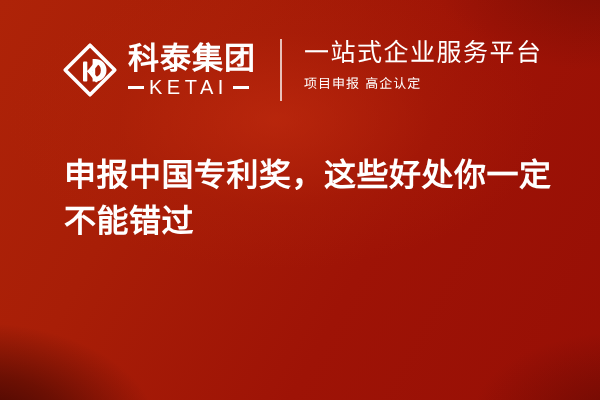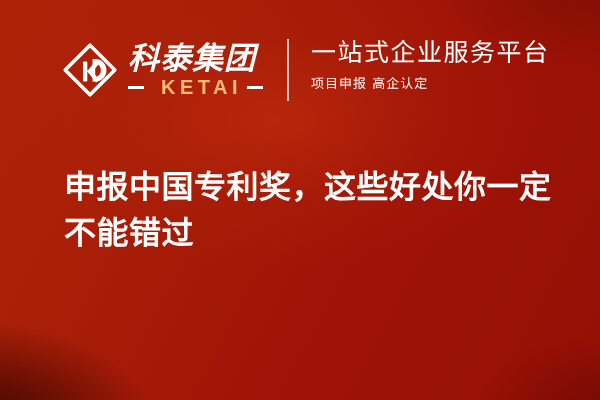--- a/index.html
+++ b/index.html
@@ -74,45 +74,43 @@
     height: 58px;
   }
   .logo-cn {
     font-size: 31px;
     line-height: 33px;
     font-weight: 700;
     color: #ffffff;
     letter-spacing: 1px;
     white-space: nowrap;
     font-family: "DejaVu Sans", "Liberation Sans", sans-serif;
-    font-style: italic;
   }
   .logo-en {
     display: flex;
     align-items: center;
     gap: 5px;
     margin-top: 2px;
     color: #ffffff;
   }
   .logo-en .rule {
     display: block;
     width: 16px;
     height: 3px;
     background: #ffffff;
     flex: 0 0 16px;
   }
   .logo-en .latin {
     font-size: 20px;
     line-height: 21px;
-    font-weight: 700;
+    font-weight: 400;
     letter-spacing: 4.5px;
-    color: #fdba74;
+    color: #ffffff;
     white-space: nowrap;
     font-family: "Liberation Sans", sans-serif;
-    margin-left: 12px;
   }
 
   .divider {
     width: 2px;
     height: 62px;
     background: rgba(255, 255, 255, 0.72);
     margin: 0 22px 0 24px;
     flex: 0 0 2px;
   }
 
@@ -137,21 +135,21 @@
     color: #ffffff;
     letter-spacing: 1px;
     white-space: nowrap;
     font-family: "DejaVu Sans", "Liberation Sans", sans-serif;
   }
 
   
   .headline {
     position: absolute;
     left: 64px;
-    top: 164px;
+    top: 152px;
     width: 496px;
     font-size: 32px;
     line-height: 46px;
     font-weight: 700;
     color: #ffffff;
     letter-spacing: 0.5px;
     font-family: "DejaVu Sans", "Liberation Sans", sans-serif;
     word-break: break-all;
   }
 </style>

